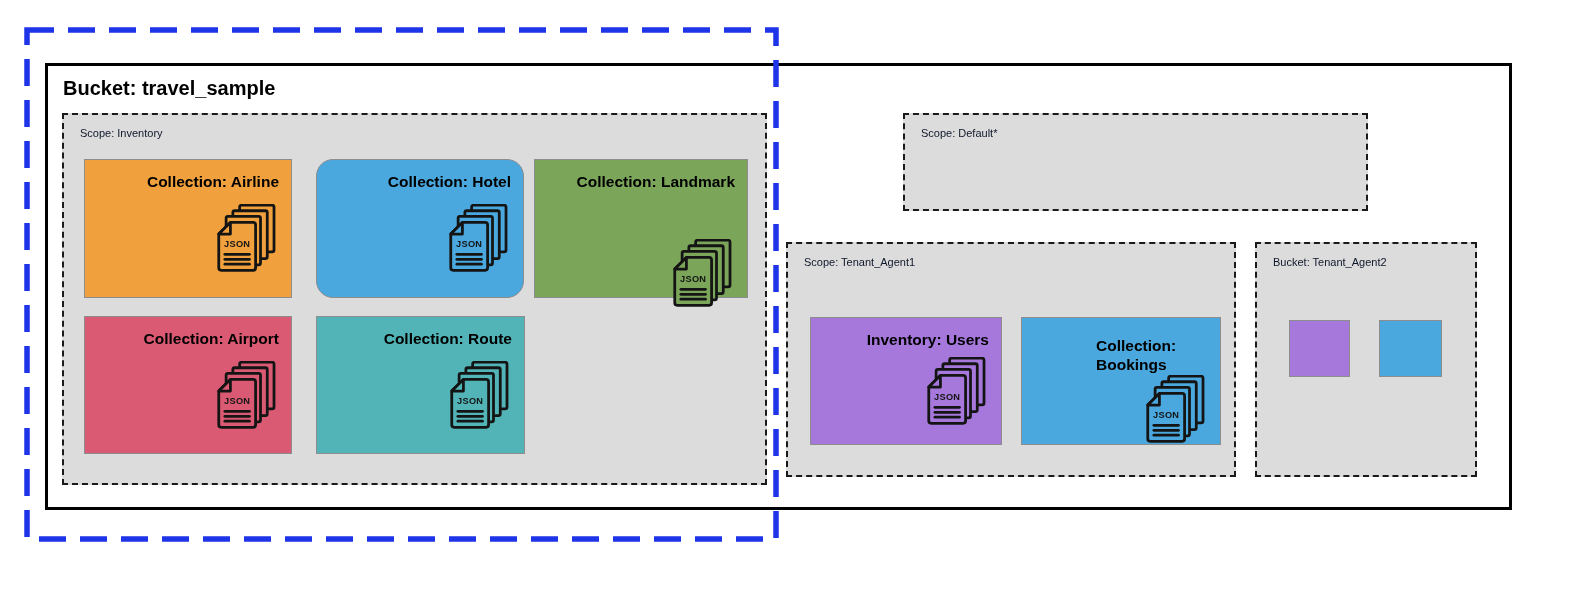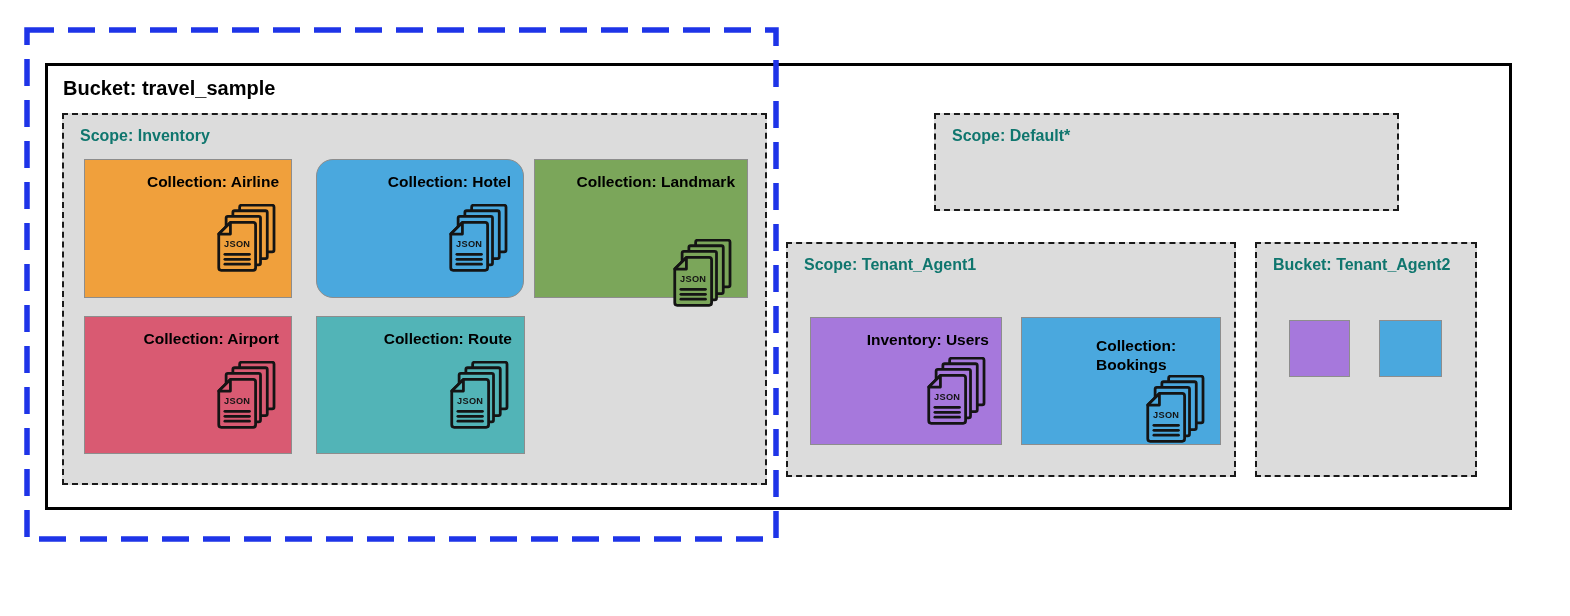--- a/index.html
+++ b/index.html
@@ -8,23 +8,23 @@
 
   
   .highlight-svg { position:absolute; left:24px; top:27px; width:756px; height:516px; pointer-events:none; }
 
   
   .bucket { position:absolute; left:45px; top:63px; width:1467px; height:447px; border:3px solid #000; background:transparent; }
   .bucket-title { position:absolute; left:15px; top:11px; font-size:20px; font-weight:bold; color:#000; white-space:nowrap; }
 
   
   .scope { position:absolute; background:#DCDCDC; border:2px dashed #1a1a1a; }
-  .scope-title { position:absolute; left:16px; top:12px; font-size:16px; font-weight:bold; color:#0f766e; white-space:nowrap; }
+  .scope-title { position:absolute; left:16px; top:12px; font-size:11px; font-weight:normal; color:#0f172a; white-space:nowrap; }
   .scope-inventory    { left:62px;  top:113px; width:705px; height:372px; }
-  .scope-default      { left:903px; top:113px; width:465px; height:98px;margin-left:31px;  }
+  .scope-default      { left:903px; top:113px; width:465px; height:98px;  }
   .scope-tenant1      { left:786px; top:242px; width:450px; height:235px; }
   .scope-tenant2      { left:1255px;top:242px; width:222px; height:235px; }
 
   
   .collection { position:absolute; background:var(--c,#ccc); border:1.5px solid #8d8d8d;
                 display:flex; flex-direction:column; padding:12px 12px 10px 12px;align-items:flex-end; }
   .collection-title { font-size:15.5px; font-weight:bold; color:#000; line-height:1.25; }
   .collection-title.wrap { max-width:112px;margin-top:6px; }
   .icon-wrap { flex:1; display:flex; align-items:center; justify-content:center; }
   .json-icon { width:64px; height:70px; display:block; }

